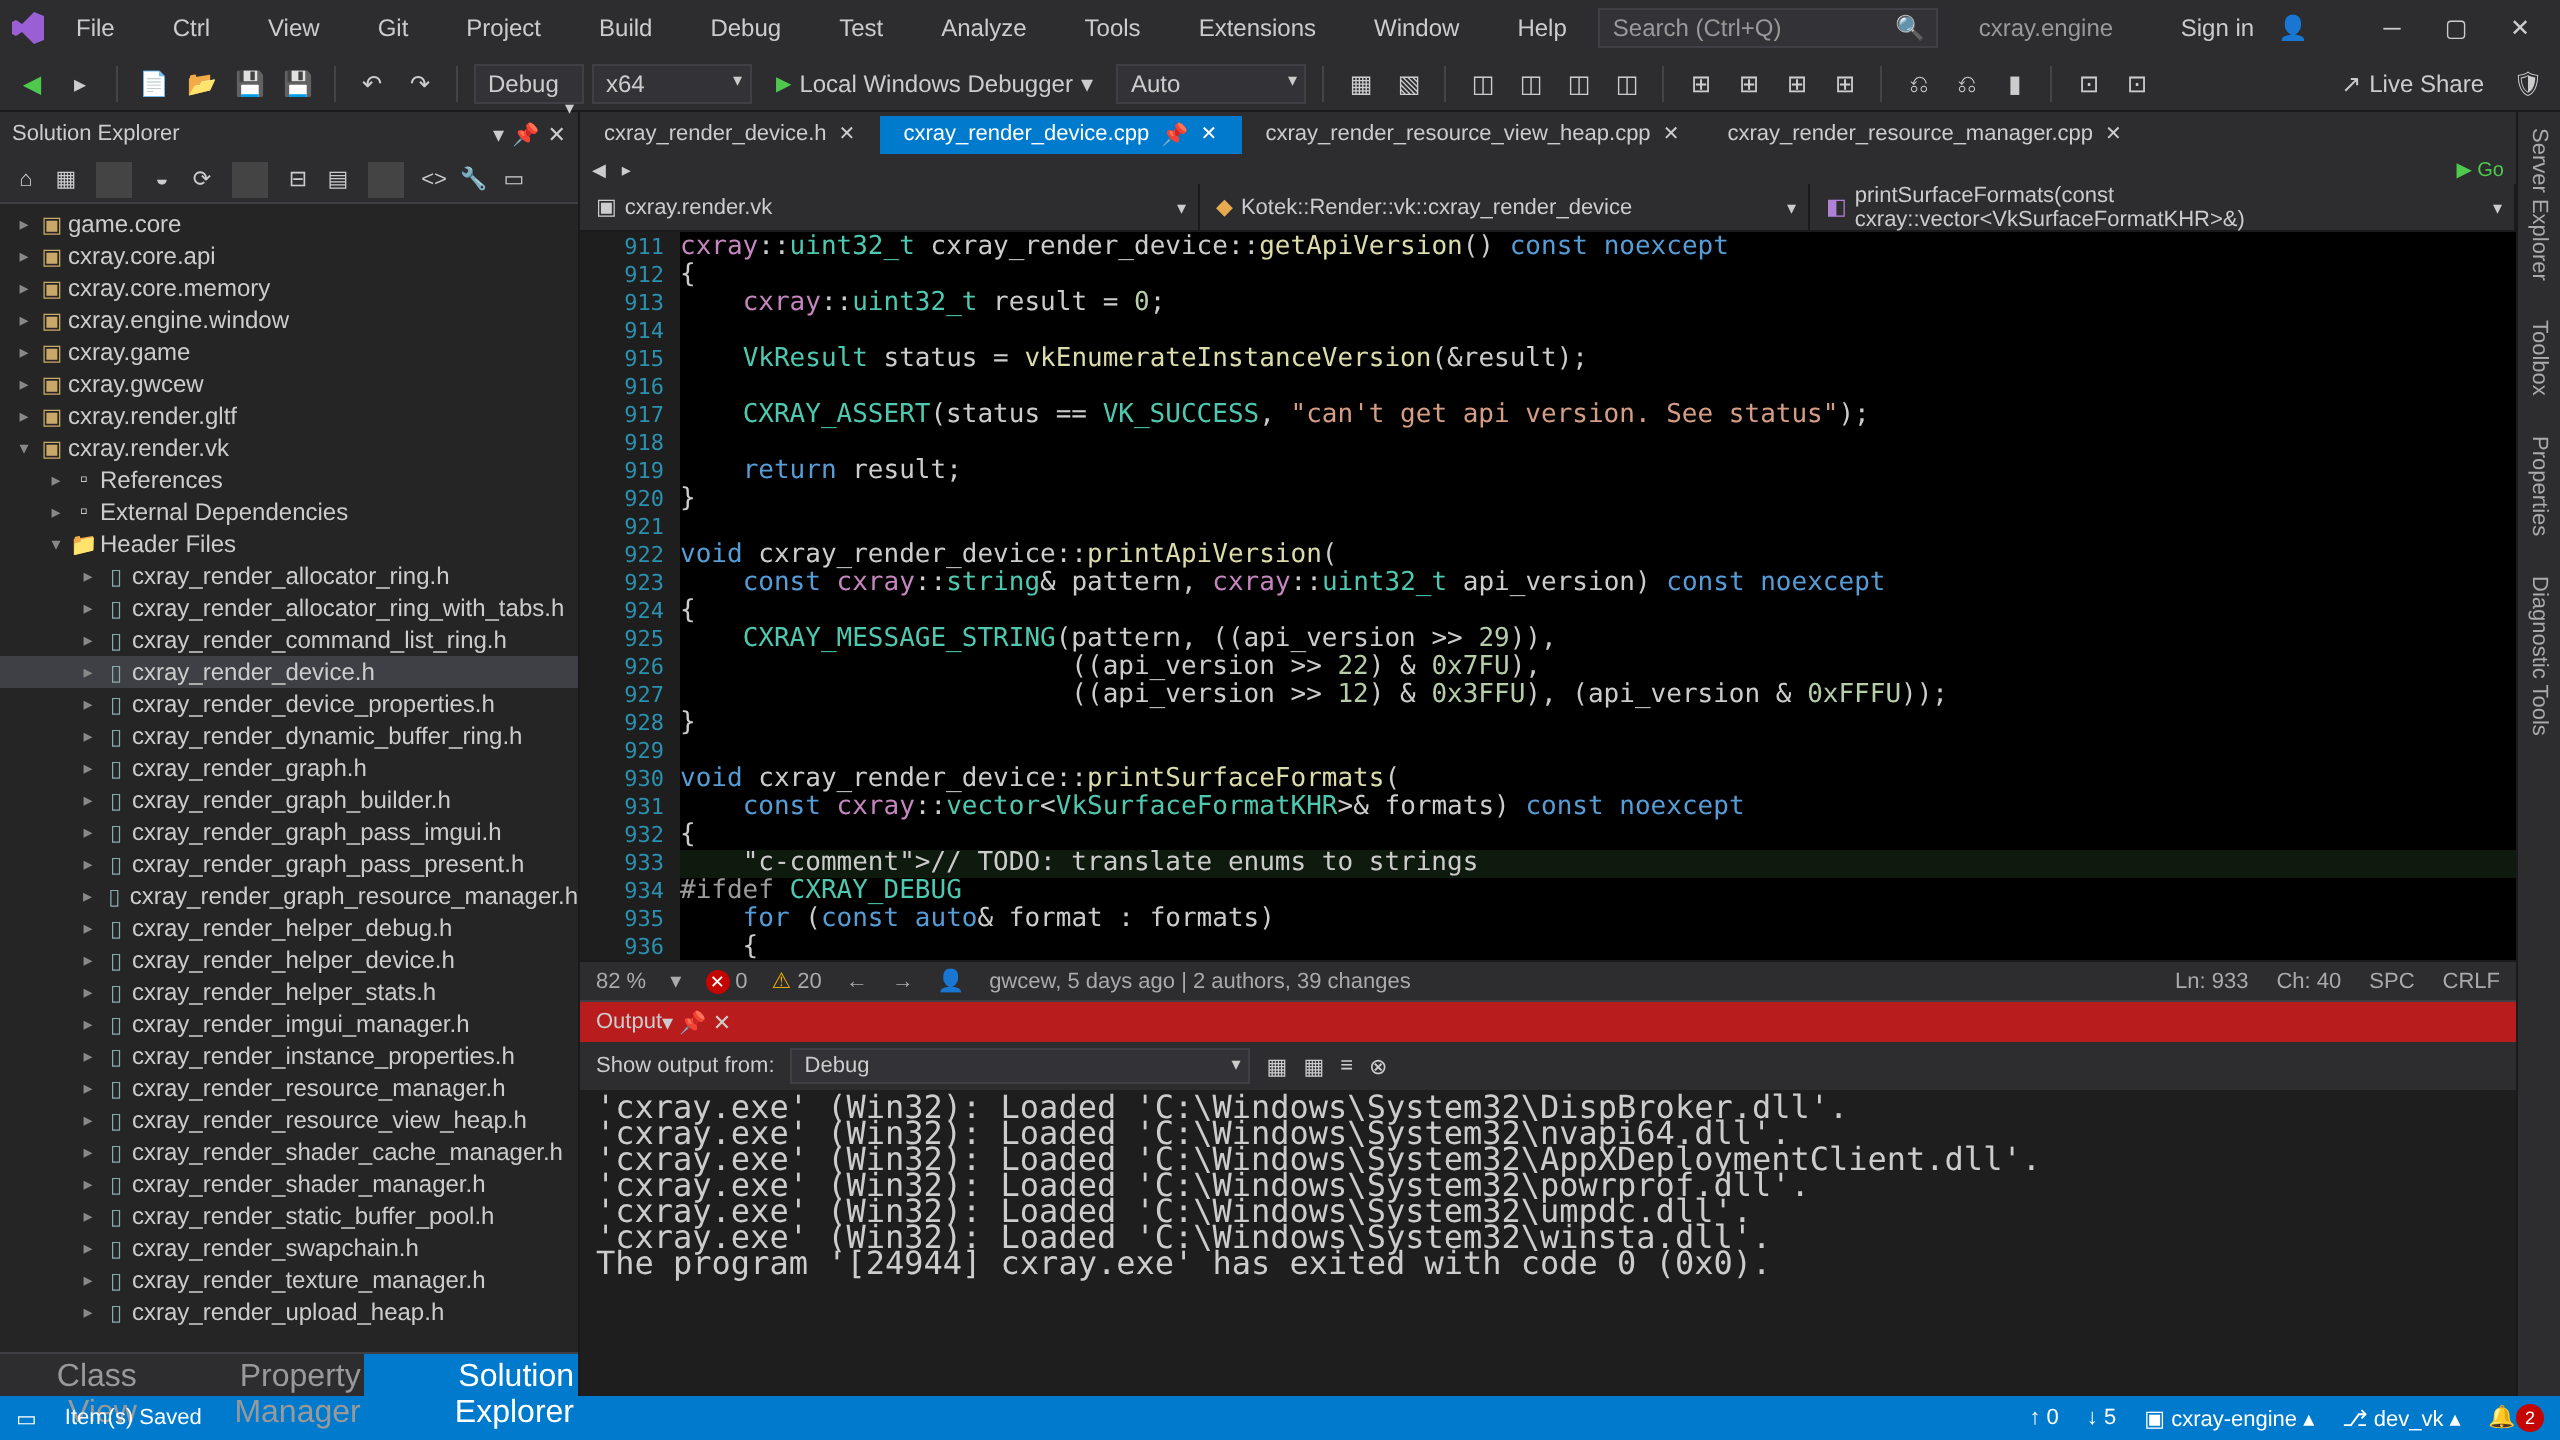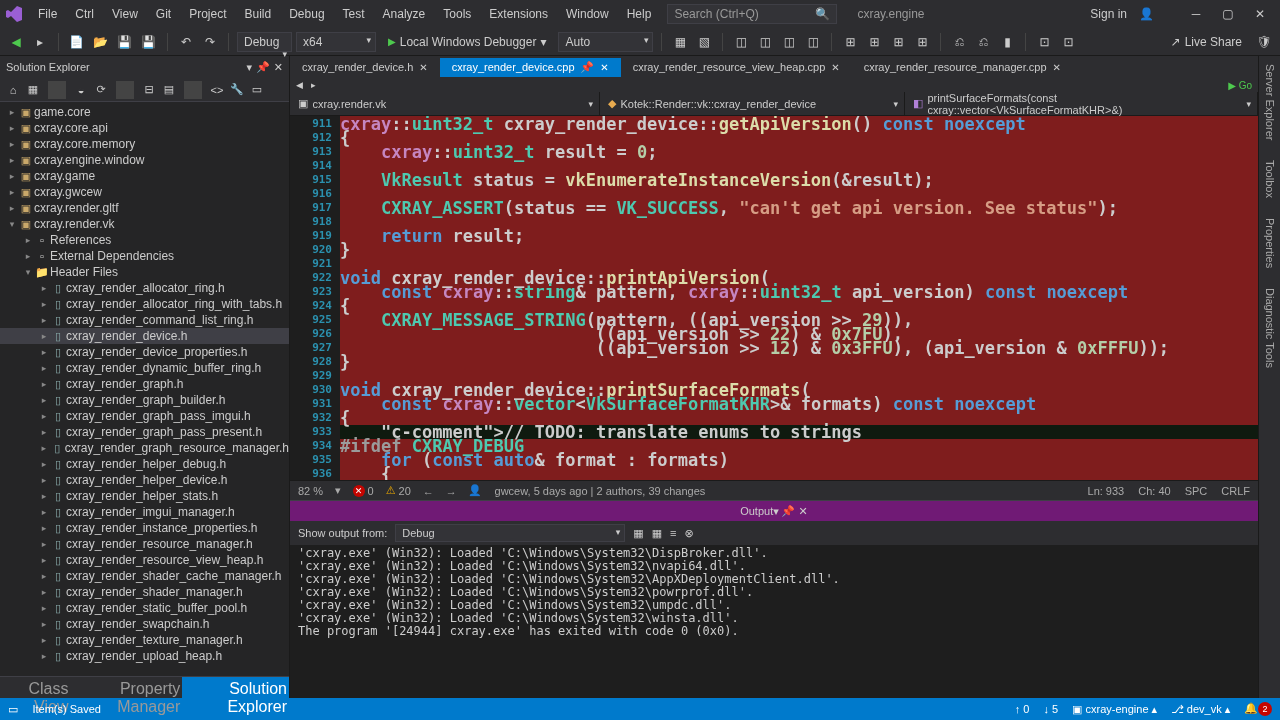--- a/index.html
+++ b/index.html
@@ -1,19 +1,19 @@
 <!DOCTYPE html>
 <html><head>
 <meta charset="utf-8">
 <style>
 * { margin: 0; padding: 0; box-sizing: border-box; }
 body { font-family: "Segoe UI", sans-serif; font-size: 12px; background: #2d2d30; color: #ccc; overflow: hidden; width: 1280px; height: 720px; }
 .titlebar { height: 28px; background: #2d2d30; display: flex; align-items: center; padding: 0 6px; }
 .titlebar .logo { width: 16px; height: 16px; margin-right: 8px; }
-.menubar { display: flex; gap: 2px; }
+.menubar { display: flex; gap: 13px; }
 .menubar span { padding: 4px 8px; cursor: default; }
 .search-box { margin-left: 8px; background: #333337; border: 1px solid #3f3f46; padding: 2px 6px; width: 170px; display: flex; align-items: center; justify-content: space-between; color: #999; }
 .title-center { margin-left: 20px; flex: 1; color: #999; }
 .title-right { display: flex; align-items: center; gap: 12px; }
 .win-controls { display: flex; gap: 4px; margin-left: 16px; }
 .win-controls span { width: 28px; text-align: center; cursor: default; }
 .toolbar { height: 28px; background: #2d2d30; border-bottom: 1px solid #1a1a1a; display: flex; align-items: center; padding: 0 6px; gap: 4px; }
 .tb-btn { width: 20px; height: 20px; display: inline-flex; align-items: center; justify-content: center; cursor: default; }
 .tb-sep { width: 1px; height: 18px; background: #444; margin: 0 4px; }
 .tb-combo { background: #333337; border: 1px solid #3f3f46; padding: 2px 16px 2px 6px; position: relative; }
@@ -38,40 +38,40 @@
 .panel-tab { padding: 3px 2px; font-size: 16px; cursor: default; color: #999; text-align: right; }
 .panel-tab.active { background: #007acc; color: #fff; }
 .editor-area { flex: 1; display: flex; flex-direction: column; background: #1e1e1e; }
 .doc-tabs { height: 22px; background: #2d2d30; display: flex; align-items: center; }
 .doc-tab { padding: 3px 12px; font-size: 11px; display: flex; align-items: center; gap: 6px; cursor: default; color: #ccc; }
 .doc-tab.active { background: #007acc; color: #fff; }
 .doc-tab .close { font-size: 10px; }
 .nav-bar { height: 24px; background: #2d2d30; display: flex; border-bottom: 1px solid #1a1a1a; }
 .nav-combo { flex: 1; padding: 3px 8px; border-right: 1px solid #1a1a1a; font-size: 11px; display: flex; align-items: center; gap: 4px; position: relative; }
 .nav-combo::after { content: "▾"; position: absolute; right: 6px; font-size: 9px; }
-.code-editor { flex: 1; display: flex; overflow: hidden; background: #7f1d1d; font-weight: bold; }
+.code-editor { flex: 1; display: flex; overflow: hidden; background: #000000; }
 .gutter { width: 50px; background: #1e1e1e; text-align: right; padding-right: 8px; color: #2b91af; font-family: Consolas, monospace; font-size: 11px; line-height: 14px; padding-top: 1px; }
-.code { flex: 1; font-family: Consolas, monospace; font-size: 17px; line-height: 14px; white-space: pre; padding-top: 1px; overflow: hidden; }
+.code { flex: 1; font-family: Consolas, monospace; font-size: 13px; line-height: 14px; white-space: pre; padding-top: 1px; overflow: hidden; }
 .line.hl { background: #0f1a0f; }
 .c-kw { color: #569cd6; }
 .c-type { color: #4ec9b0; }
 .c-fn { color: #dcdcaa; }
 .c-str { color: #d69d85; }
 .c-num { color: #b5cea8; }
 .c-macro { color: #9b9b9b; }
 .c-cxray { color: #c586c0; }
 .editor-status { height: 20px; background: #2d2d30; display: flex; align-items: center; padding: 0 8px; font-size: 11px; color: #aaa; gap: 12px; border-top: 1px solid #1a1a1a; }
 .err-badge { display: flex; align-items: center; gap: 3px; }
 .err-badge .e { background: #c50500; border-radius: 50%; width: 12px; height: 12px; display: inline-flex; align-items: center; justify-content: center; font-size: 9px; color: #fff; }
 .err-badge .w { color: #e9a700; }
 .editor-status .right { margin-left: auto; display: flex; gap: 14px; }
 .output-panel { height: 198px; background: #1e1e1e; border-top: 1px solid #3f3f46; display: flex; flex-direction: column; }
-.output-header { height: 20px; background: #701a75; display: flex; align-items: center; padding: 0 8px; font-size: 11px; justify-content: center; }
+.output-header { height: 20px; background: #b91c1c; display: flex; align-items: center; padding: 0 8px; font-size: 11px; justify-content: flex-start; }
 .output-toolbar { height: 24px; background: #2d2d30; display: flex; align-items: center; padding: 0 8px; gap: 8px; font-size: 11px; }
-.output-content { flex: 1; font-family: Consolas, monospace; font-size: 12px; line-height: 13px; padding: 2px 8px; color: #ccc; white-space: pre; overflow: hidden; }
+.output-content { flex: 1; font-family: Consolas, monospace; font-size: 16px; line-height: 13px; padding: 2px 8px; color: #ccc; white-space: pre; overflow: hidden; }
 .right-sidebar { width: 22px; background: #2d2d30; border-left: 1px solid #1a1a1a; display: flex; flex-direction: column; align-items: center; padding-top: 8px; gap: 20px; }
 .right-sidebar span { writing-mode: vertical-rl; font-size: 11px; color: #aaa; cursor: default; }
 .statusbar { height: 22px; background: #007acc; display: flex; align-items: center; padding: 0 8px; color: #fff; font-size: 11px; gap: 14px; }
 .statusbar .right { margin-left: auto; display: flex; gap: 14px; align-items: center; }
 .status-badge { background: #c50500; border-radius: 50%; width: 14px; height: 14px; display: inline-flex; align-items: center; justify-content: center; font-size: 9px; }
 </style>
 </head>
 <body>
 
 <div class="titlebar">

